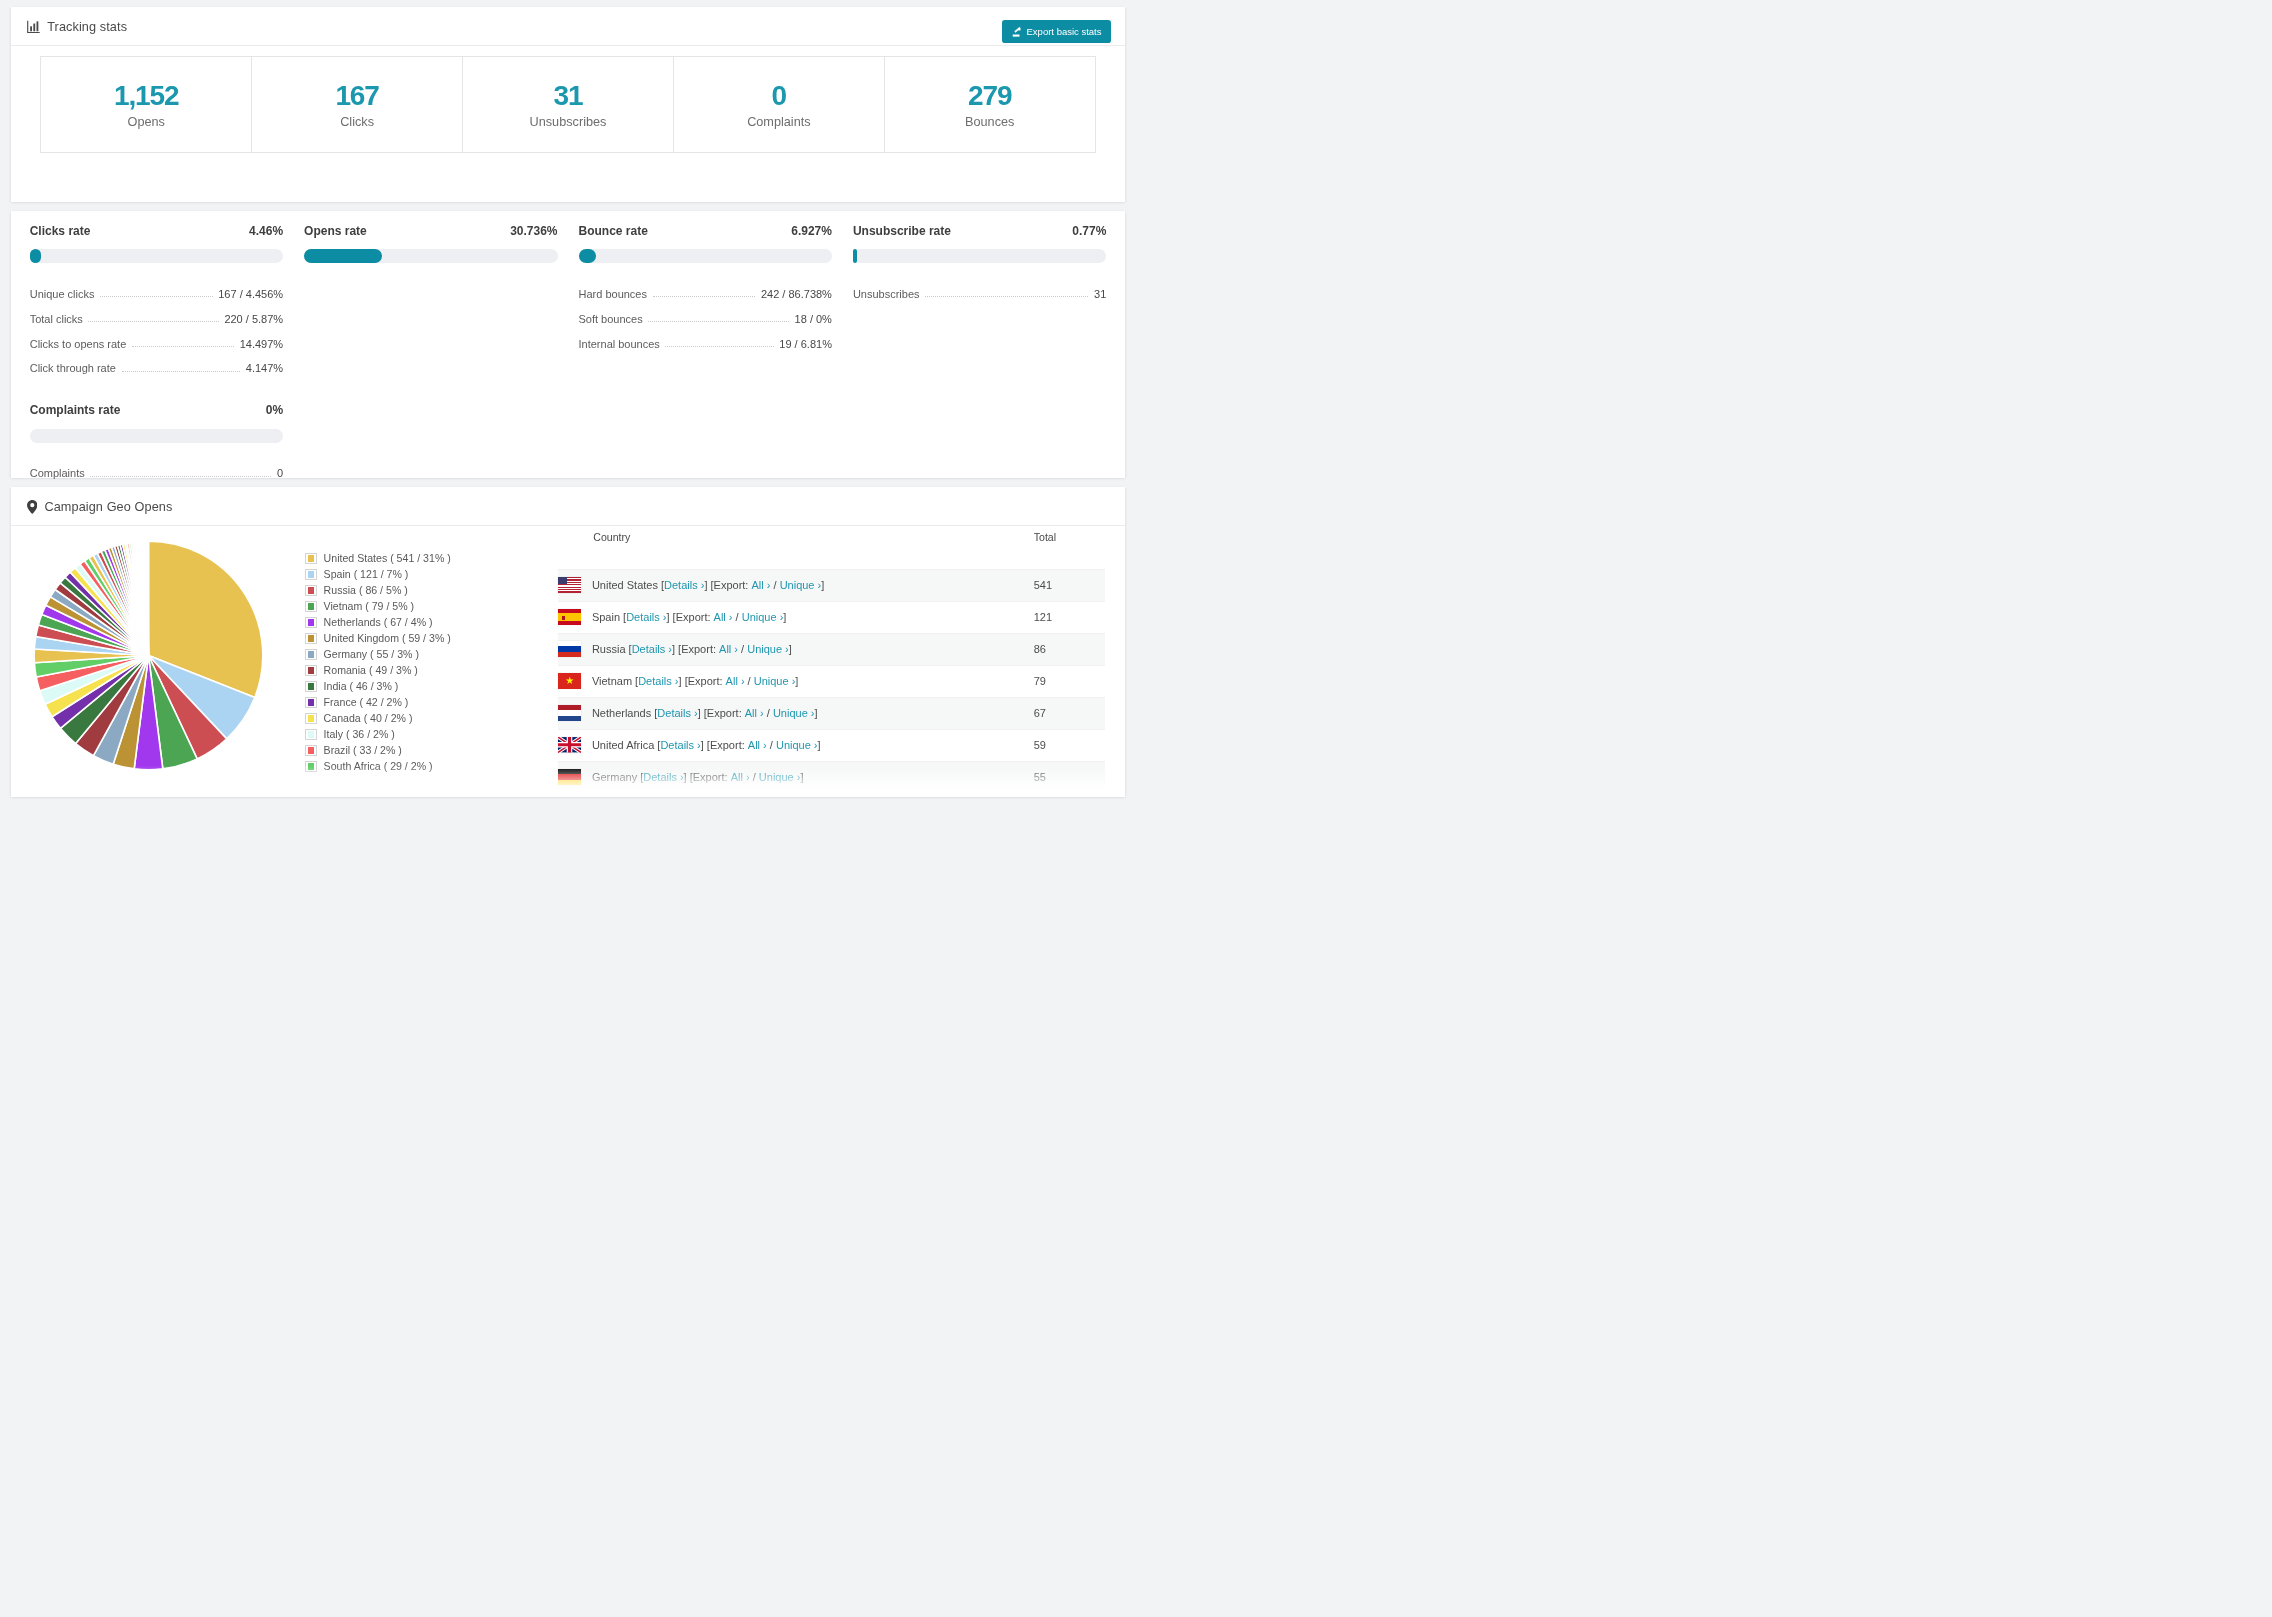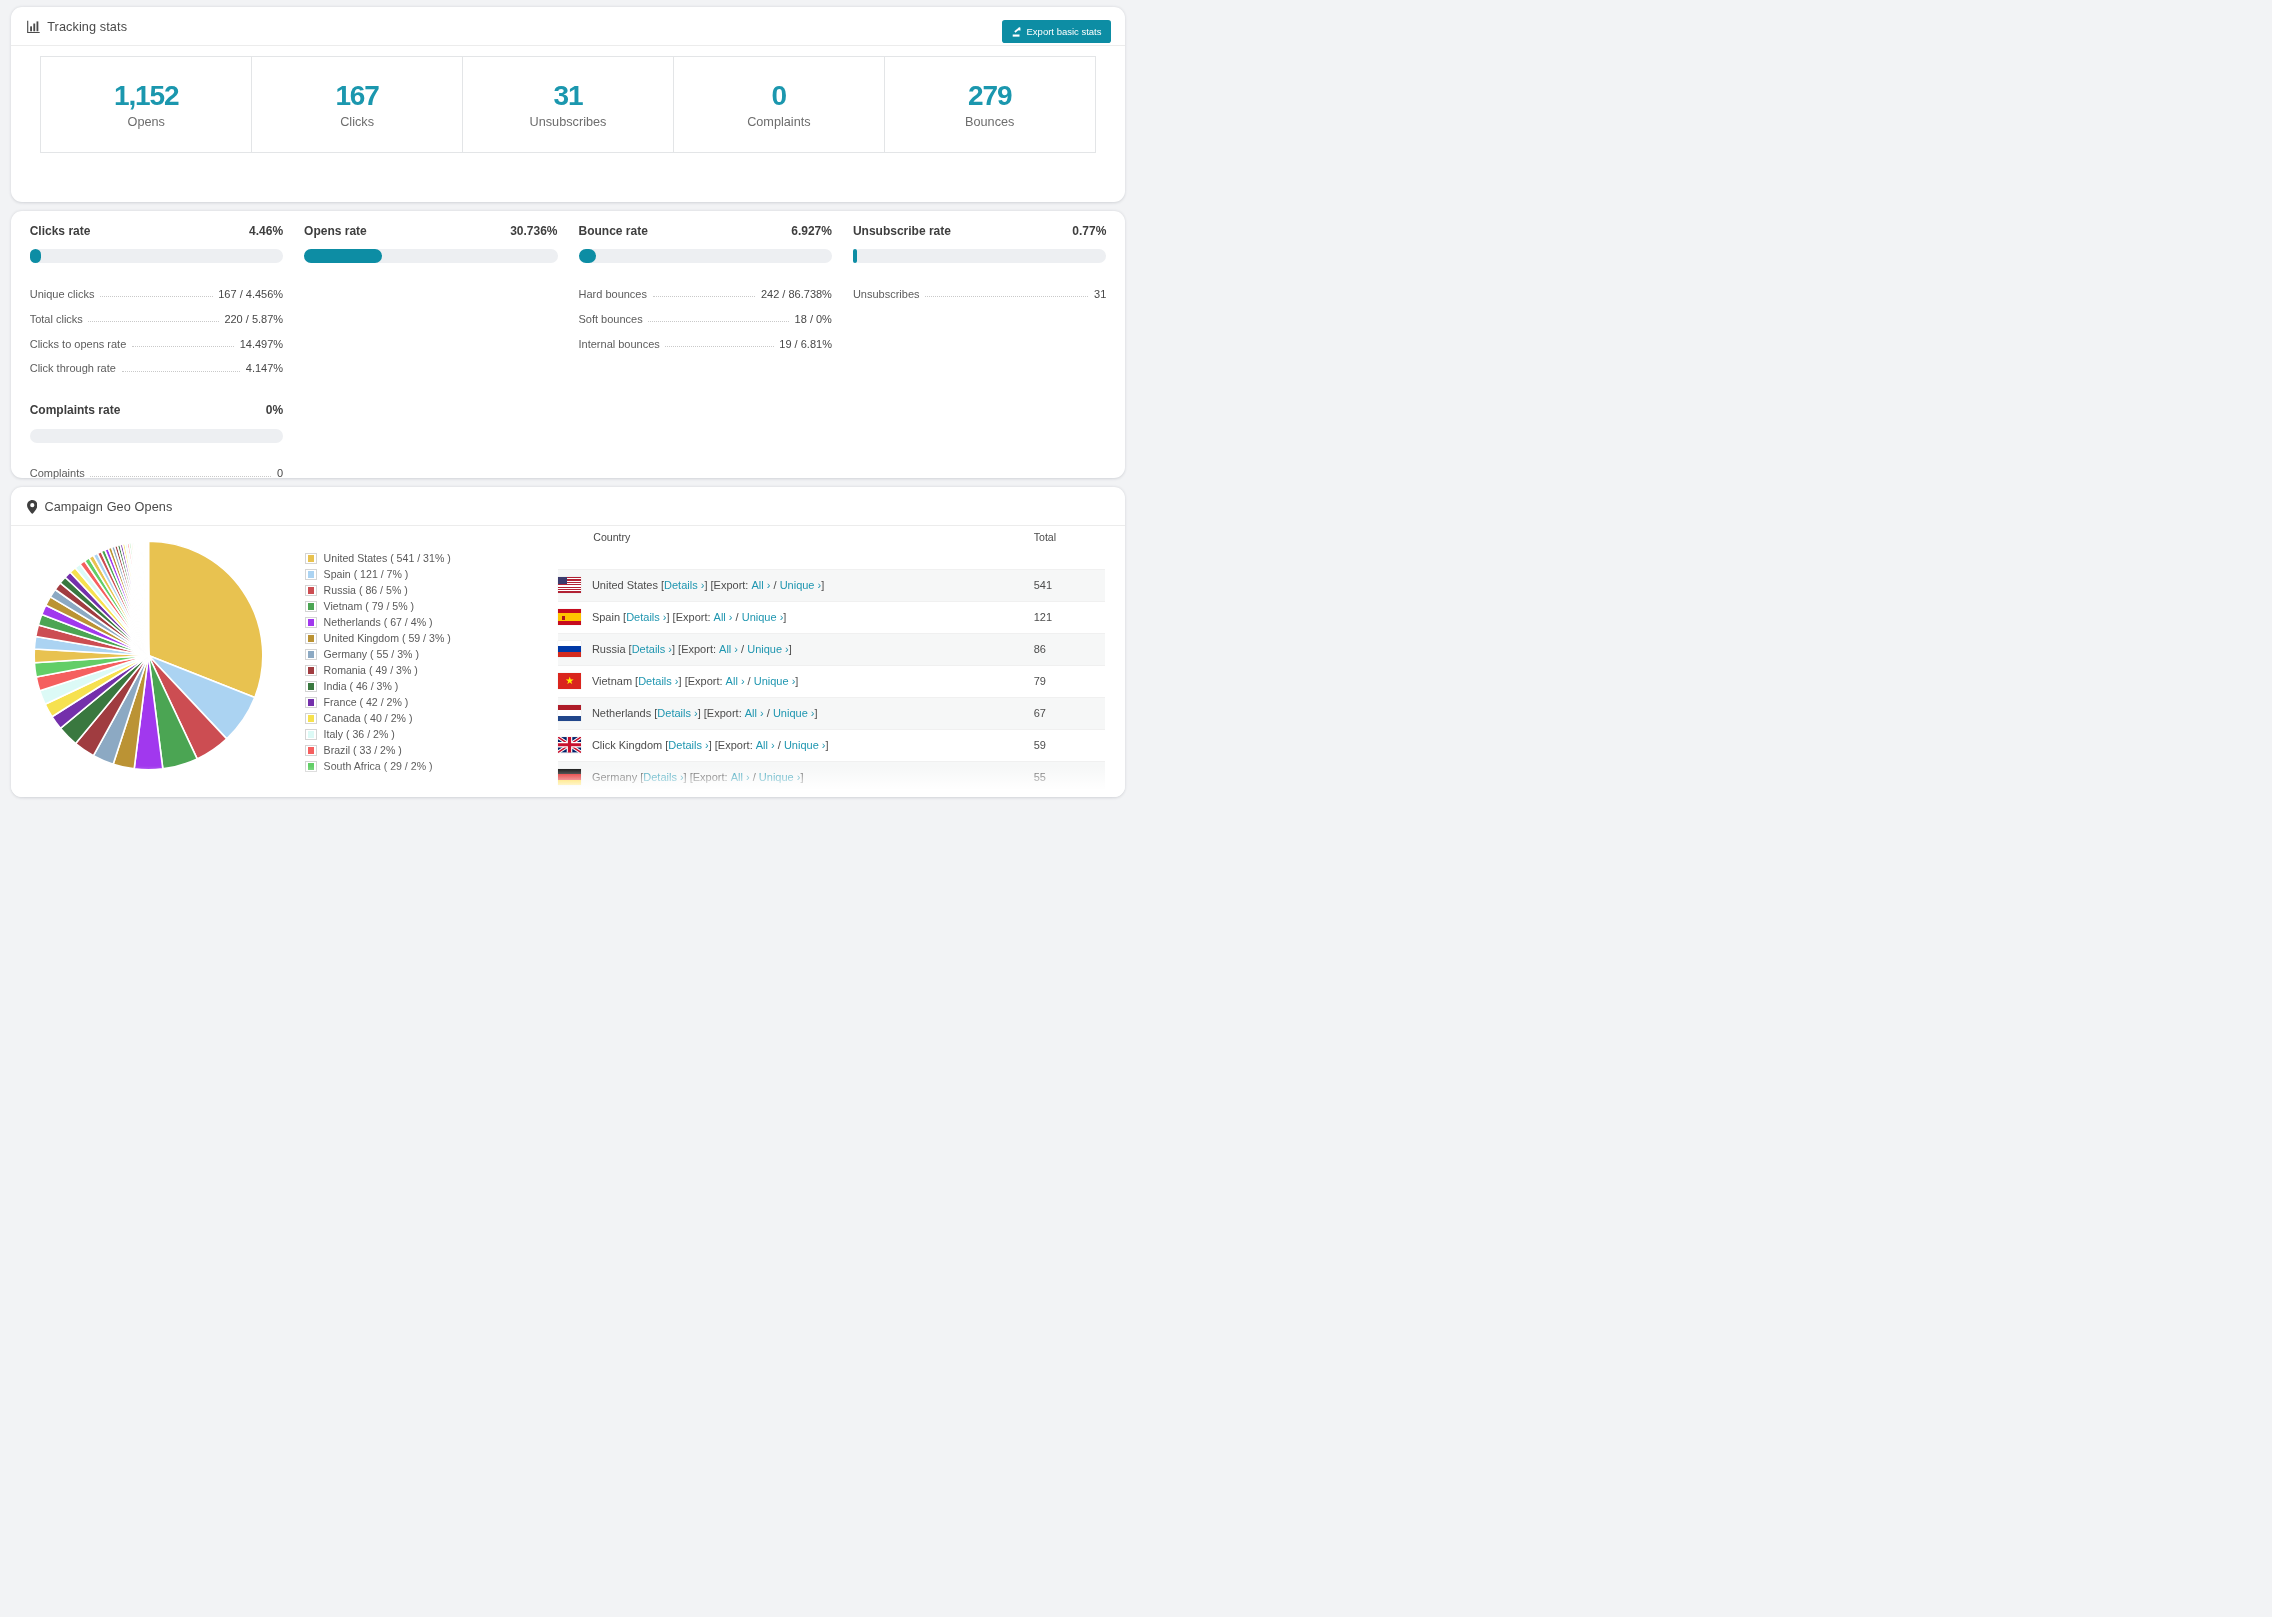--- a/index.html
+++ b/index.html
@@ -1,19 +1,19 @@
 <!DOCTYPE html>
 <html style="font-size:11.3px"><head>
 <meta charset="utf-8">
 <style>
   * { margin:0; padding:0; box-sizing:border-box; }
   html,body { width:1136px; height:809px; overflow:hidden;
     font-family:"Liberation Sans","DejaVu Sans",sans-serif;
     background:#f2f3f5; color:#4a4a4a; }
-  .card { background:#fff; border-radius:11px; box-shadow:0 0.7px 2.8px rgba(40,44,60,.16);
+  .card { background:#fff; border-radius:0; box-shadow:0 0.7px 2.8px rgba(40,44,60,.16);
     margin:0 11.3px; position:relative; }
   #card-tracking { margin-top:7px; height:195px; }
   #card-rates { margin-top:9.2px; height:267px; padding:12.7px 18.4px; }
   #card-geo { margin-top:9.2px; height:310px; overflow:hidden; }
 
   .card-head { display:flex; align-items:center; padding:12.7px 15.5px 11.3px; }
   .card-head .ttl { font-size:12.7px; color:#4a4a4a; margin-left:7px; letter-spacing:0.1px; }
   .head-rule { border-top:0.7px solid #ececec; }
 
   
@@ -448,21 +448,21 @@
   </div>
           <div class="gt-row">
     <div class="c-country">
       <span class="flag"><svg width="23" height="15.5" viewBox="0 0 33 22">
                   <rect width="33" height="22" fill="#012169"></rect>
                   <path d="M0 0 33 22M33 0 0 22" stroke="#fff" stroke-width="5"></path>
                   <path d="M0 0 33 22M33 0 0 22" stroke="#c8102e" stroke-width="2.2"></path>
                   <path d="M16.5 0v22M0 11h33" stroke="#fff" stroke-width="8"></path>
                   <path d="M16.5 0v22M0 11h33" stroke="#c8102e" stroke-width="4.6"></path>
                 </svg></span>
-      <span class="cname">Click Kingdom</span>
+      <span class="cname">United Africa</span>
       <span class="dim">&nbsp;[</span>
               <a class="lnk a-details">Details ›</a>
               <span class="dim">]&nbsp;[</span>
               <span class="dim a-exp">Export:</span>
               <span>&nbsp;</span>
               <a class="lnk a-all">All ›</a>
               <span class="dim">&nbsp;/&nbsp;</span>
               <a class="lnk a-unique">Unique ›</a>
               <span class="dim">]</span>
     </div>

